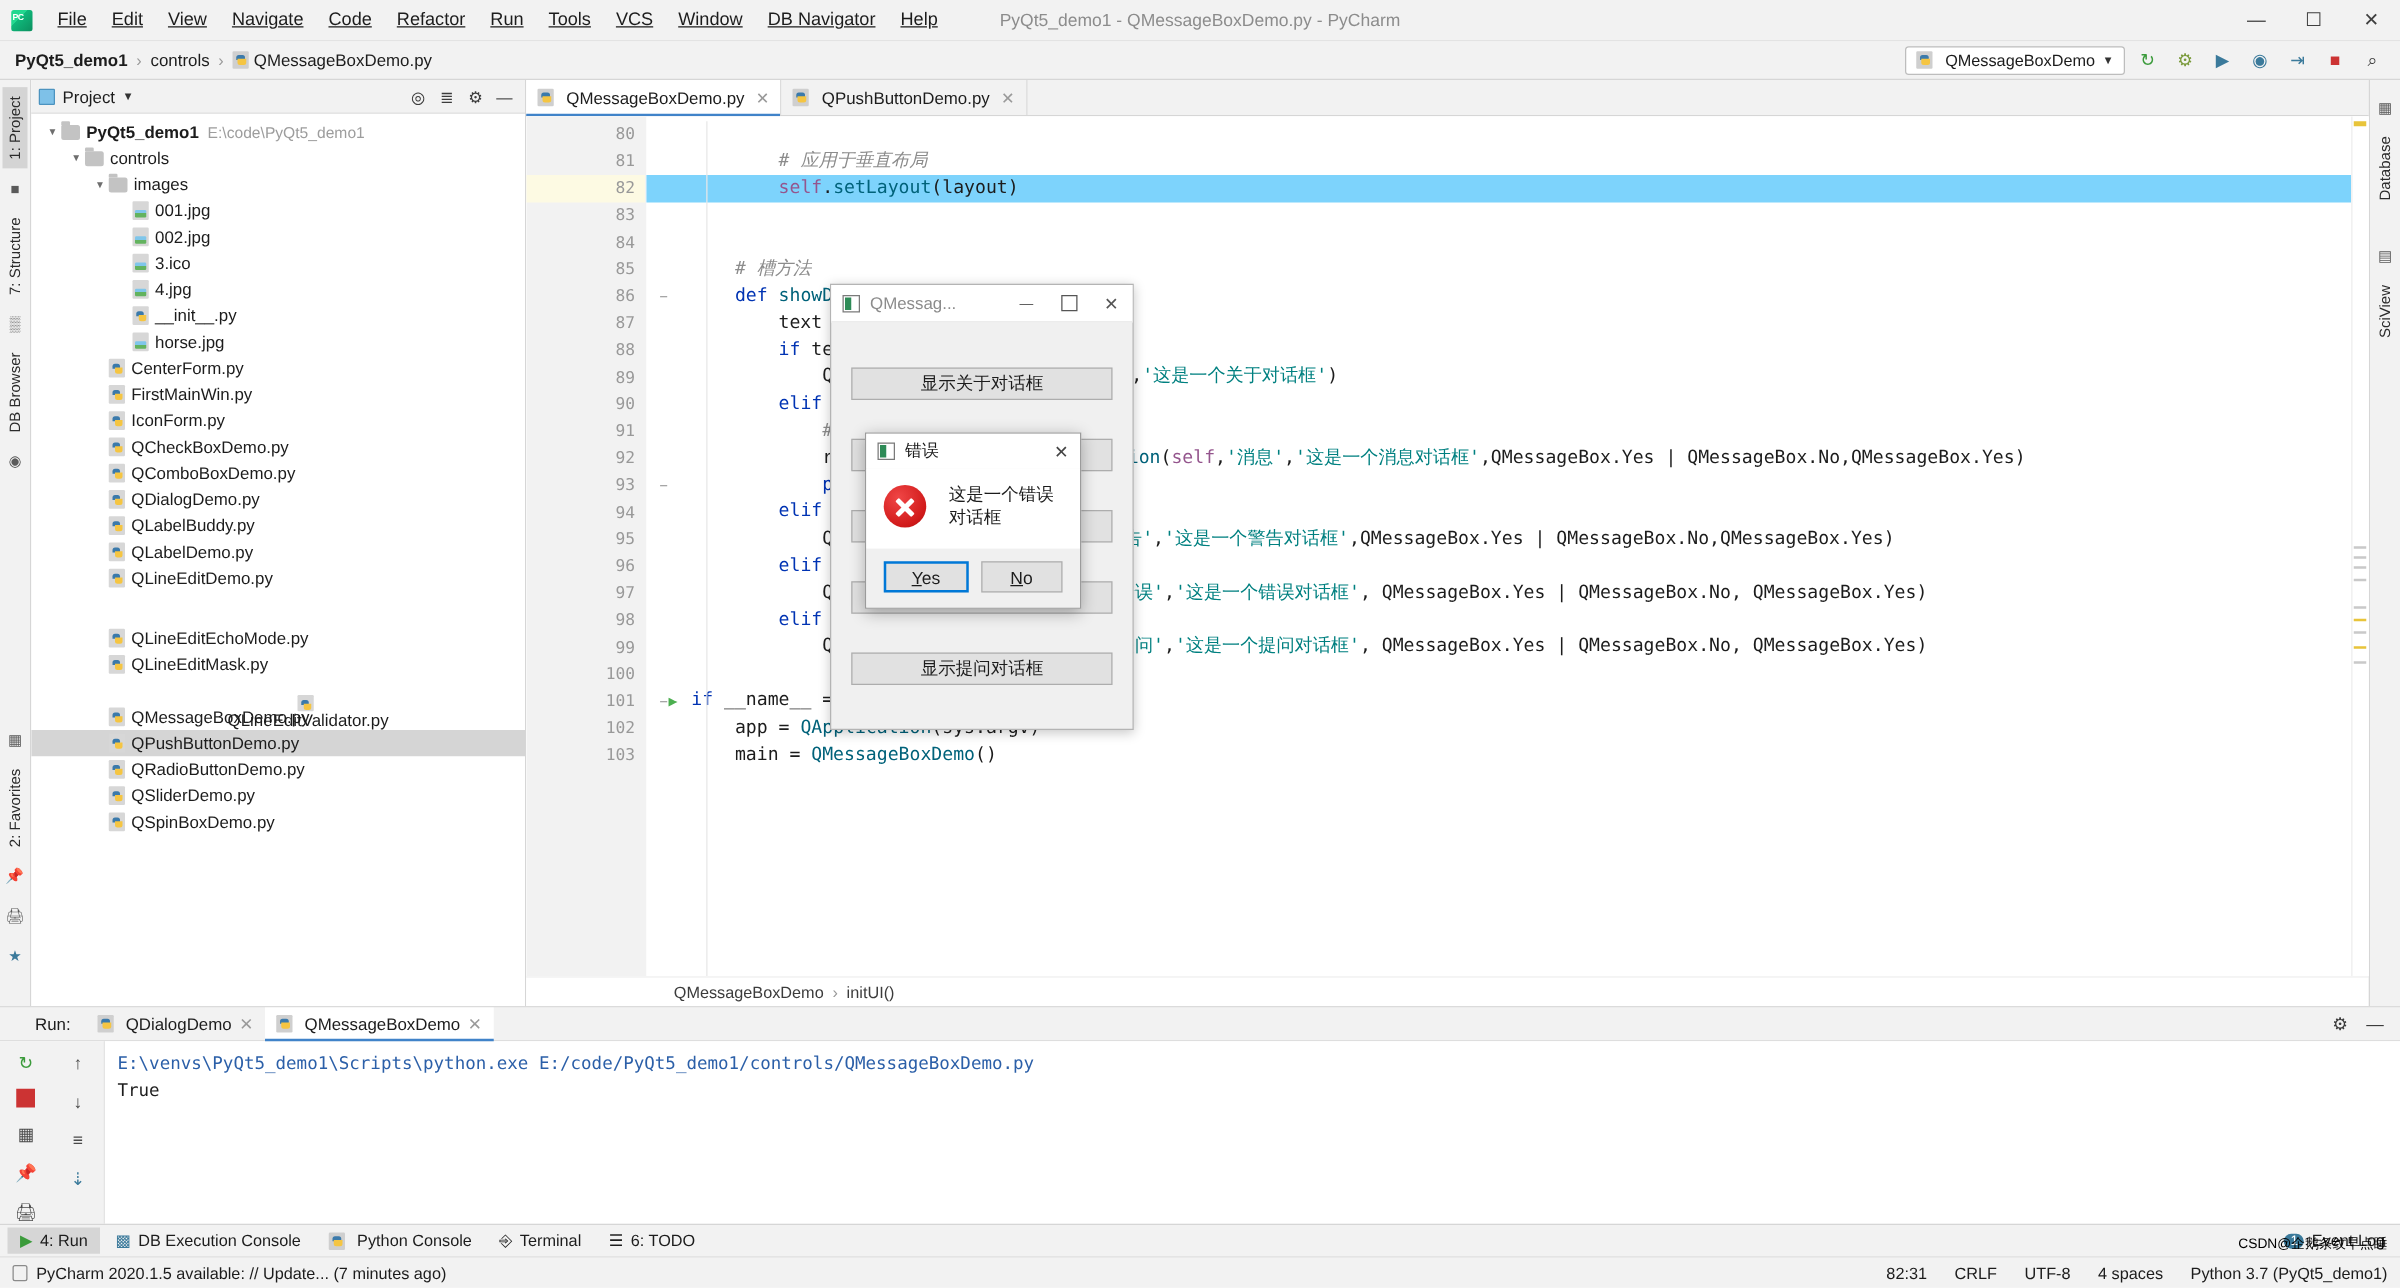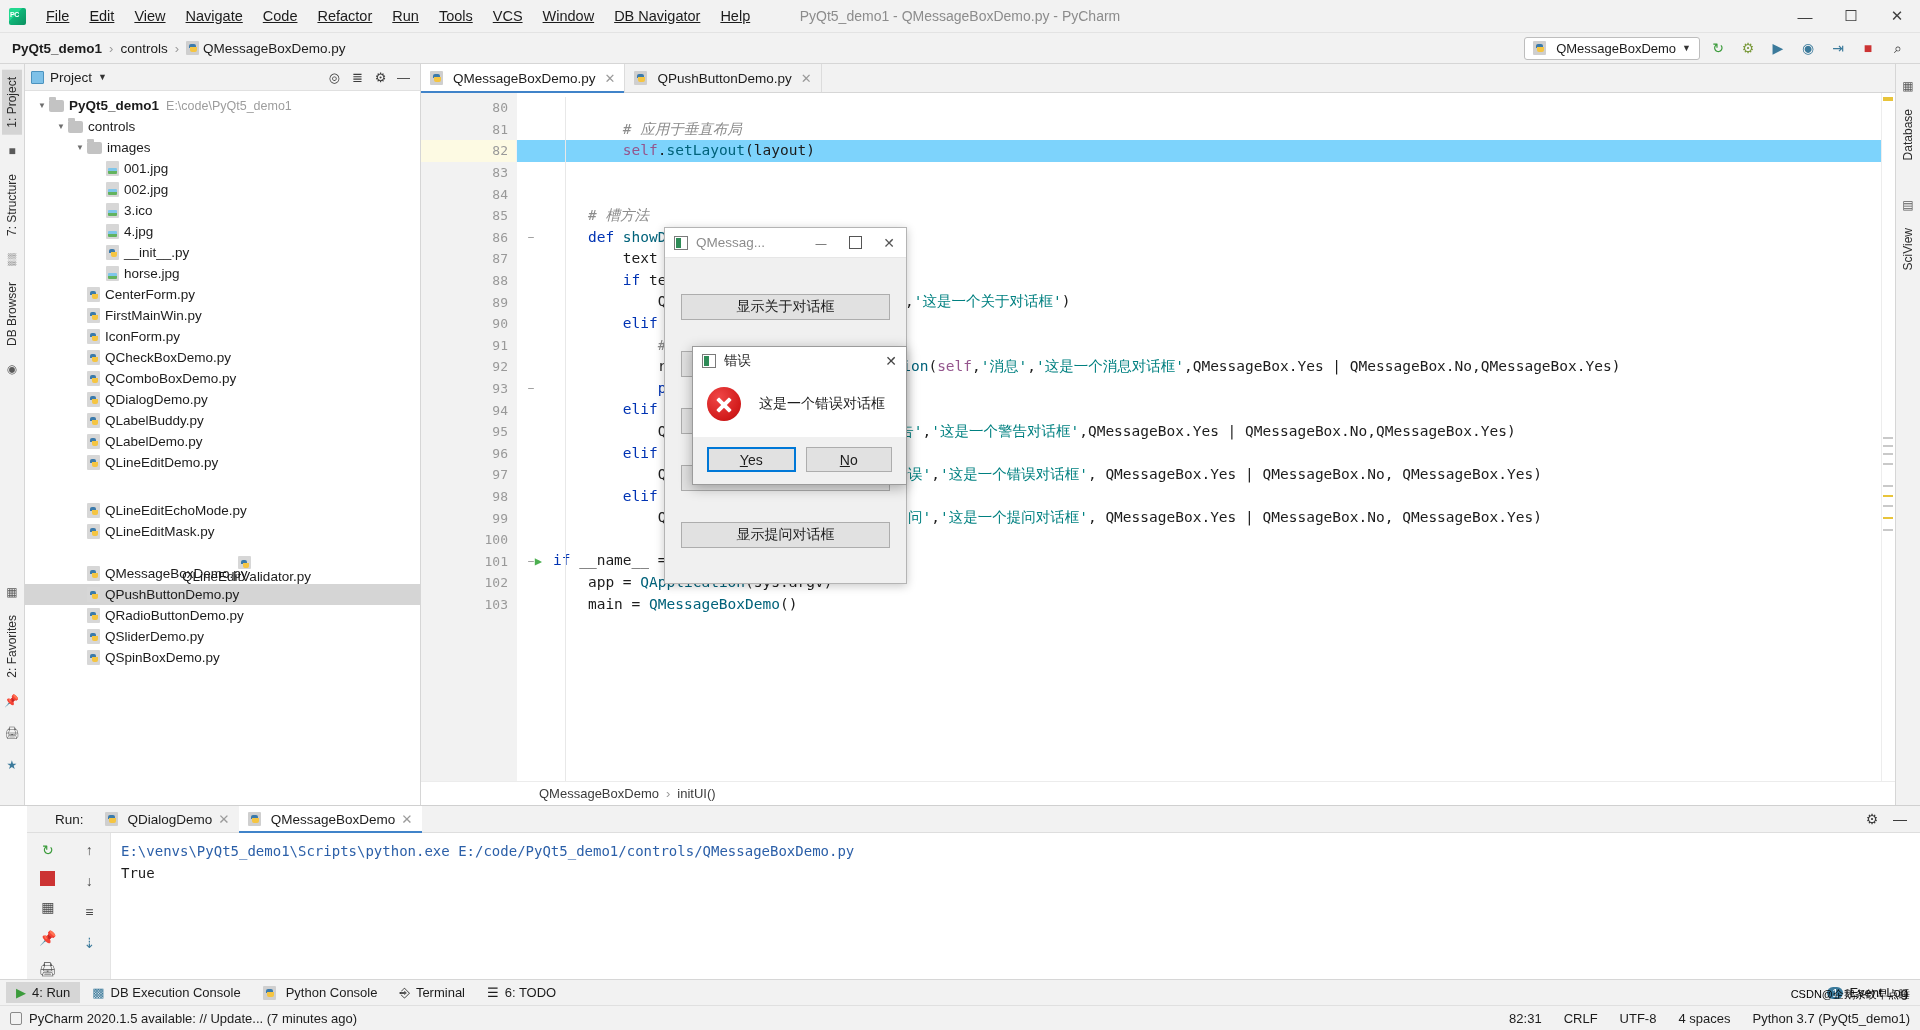--- a/index.html
+++ b/index.html
@@ -209,21 +209,21 @@
   .mk { position: absolute; right: 2px; width: 10px; height: 2px; }
 
   
   .editor-crumbs {
     height: 24px; flex: 0 0 24px; display: flex; align-items: center;
     padding-left: 118px; font-size: 13px; color: #3c3c3c;
     background: #fff; border-top: 1px solid #ececec;
   }
 
   
-  .runpanel { flex: 0 0 173px; display: flex; flex-direction: column; background:#fff; border-top:1px solid #d0d0d0;padding-left:27px; }
+  .runpanel { flex: 0 0 173px; display: flex; flex-direction: column; background:#fff; border-top:1px solid #d0d0d0; }
   .run-tabbar {
     height: 27px; flex: 0 0 27px; display: flex; align-items: stretch;
     background: #f2f2f2; border-bottom: 1px solid #dedede;
   }
   .run-label { display:flex; align-items:center; padding: 0 12px 0 28px; font-size: 13.5px; }
   .rtab {
     display: flex; align-items: center; gap: 6px; padding: 0 9px; font-size: 13.5px; position: relative;
   }
   .rtab.active { background: #fff; }
   .rtab.active::after { content:""; position:absolute; left:0; right:0; bottom:-1px; height:2px; background:#4083c9; }
@@ -732,21 +732,21 @@
     </div>
     <div class="qwin-body" style="gap:31px;padding-top:36px">
       <div class="qbtn">显示关于对话框</div>
       <div class="qbtn">显示消息对话框</div>
       <div class="qbtn">显示警告对话框</div>
       <div class="qbtn">显示错误对话框</div>
       <div class="qbtn">显示提问对话框</div>
     </div>
   </div>
 
-  <div class="errdlg" style="left:692px; top:346px; width:215px;">
+  <div class="errdlg" style="left:692px; top:346px; width:173px;">
     <div class="dtitle">
       <span class="q-ico"></span>
       <span class="t">错误</span>
       <span class="x">✕</span>
     </div>
     <div class="dbody">
       <span class="err-circle"></span>
       <span class="msg">这是一个错误对话框</span>
     </div>
     <div class="dfoot">

